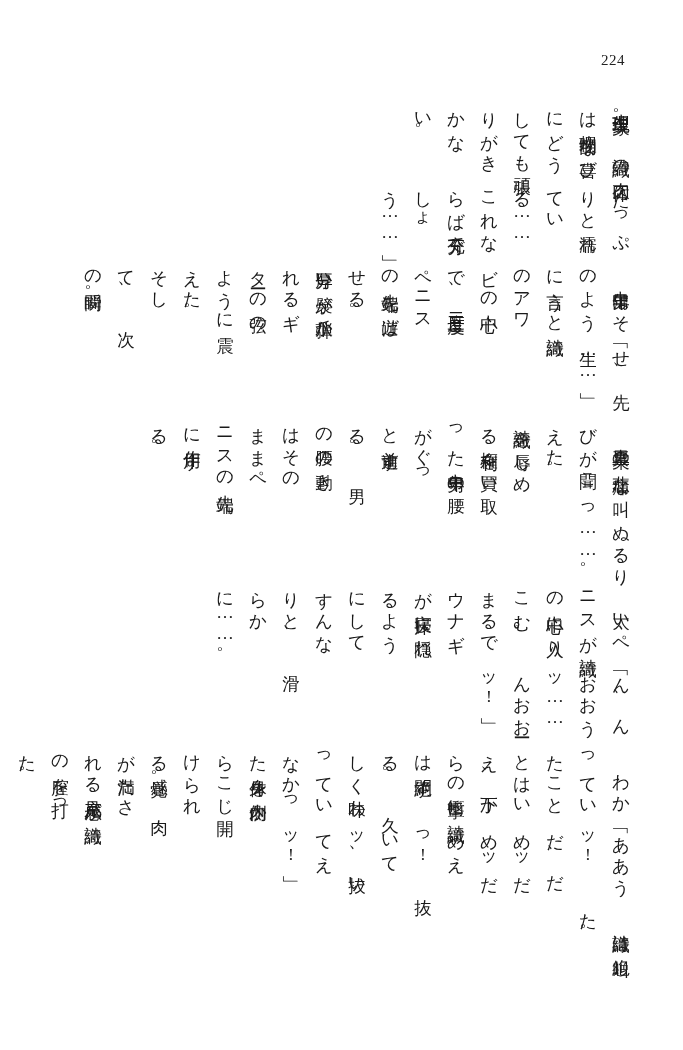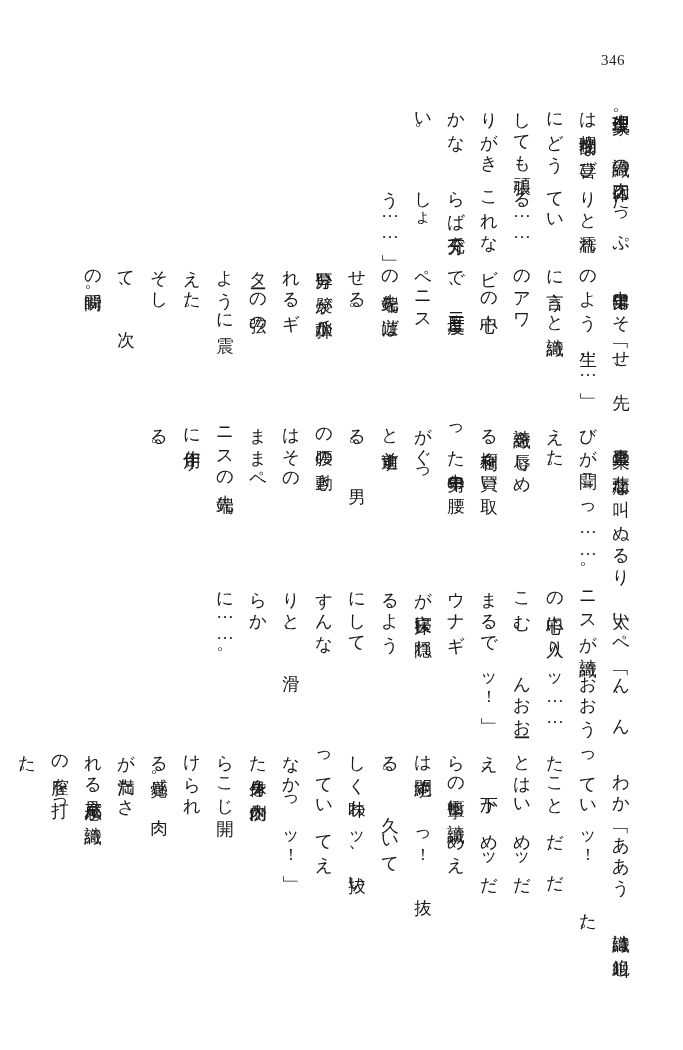--- a/index.html
+++ b/index.html
@@ -54,21 +54,21 @@
     padding: 0;
     white-space: pre-wrap;
     word-break: break-all;
   }
 </style>
 </head>
 <body>
 
 <div id="page">
 
-  <div id="page-number">346</div>
+  <div id="page-number">224</div>
 
   <div id="body-text">
     <p class="para">生理現象。　詩織の肉体は物理的な喜びにどうしても頑張りがきかない。</p>
     <p class="para">「たっぷりと濡れている……これならば充分でしょう……」</p>
     <p class="para">　中年男はそのように言うと詩織のアワビの中心で、二度三度とペニスの先端を遊ばせる。　分厚い襞が爪弾かれるギターの弦のように震えた。　そして、　次の瞬間。</p>
     <p class="para">「せ、先生……」</p>
     <p class="para">　真里菜の悲痛な叫びが聞こえた。　詩織を辱しめる権利を買い取った中年男の腰がぐっと前進する。　男の腰の動きはそのままペニスの先端に作用する。</p>
     <p class="para">　ぬるりっ……。</p>
     <p class="para">　太いペニスが詩織の中心に入りこむ。　まるでウナギが寝床に隠れるようにしてすんなりと、　滑らかに……。</p>
     <p class="para">「ん、んおおうッ……んおおーッ!」</p>

